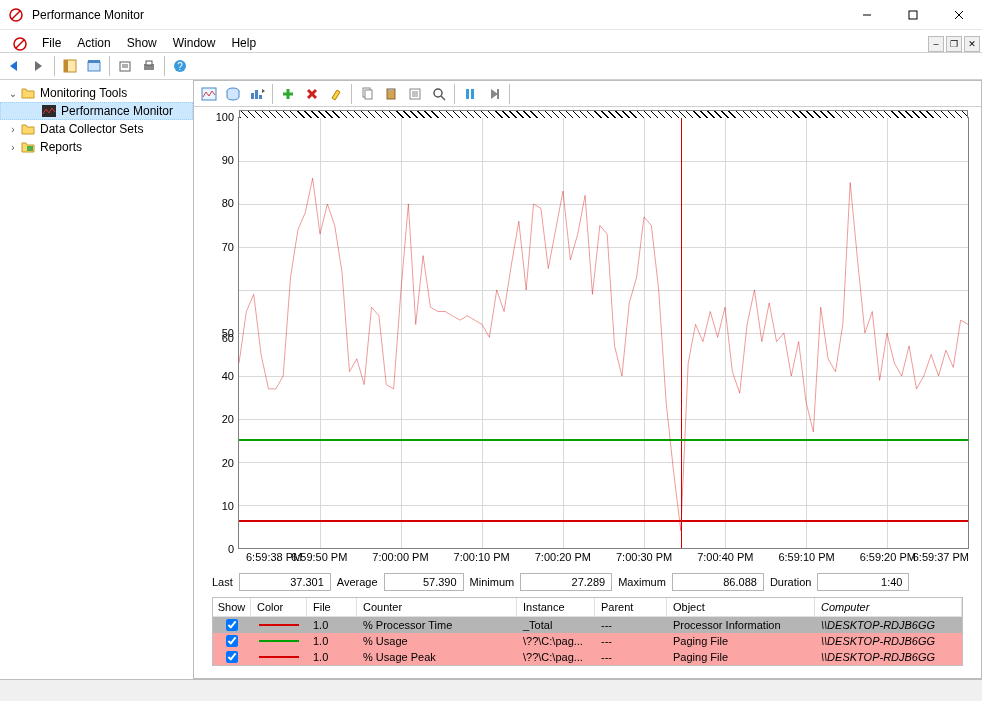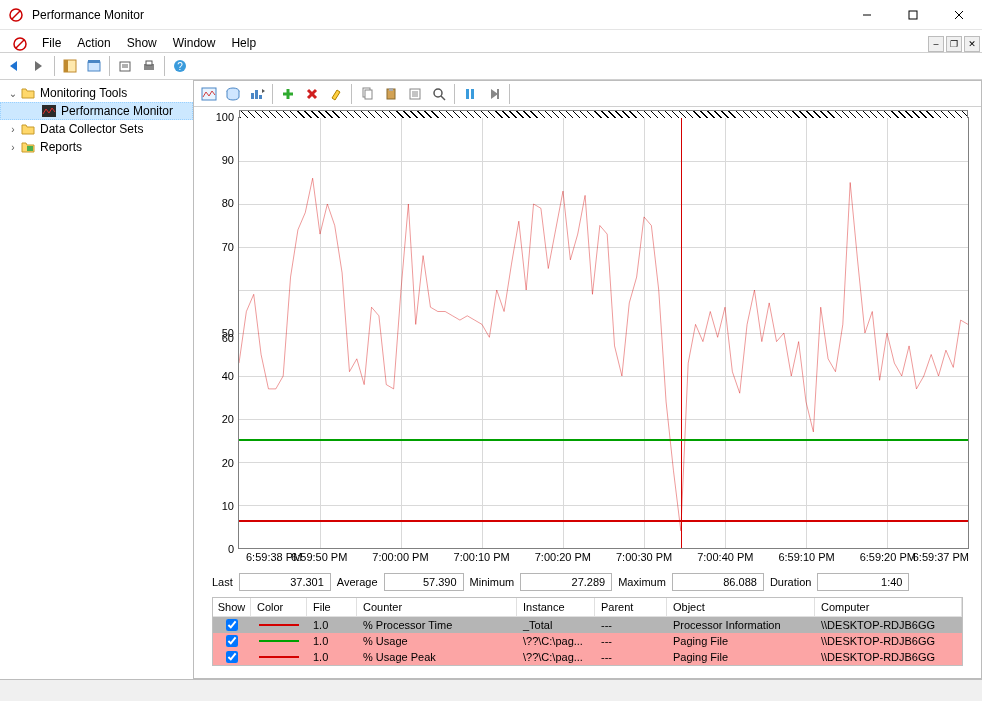--- a/index.html
+++ b/index.html
@@ -103,21 +103,21 @@
   .ctable .crow { display:flex; align-items:center; height:16px; font-size:11px;}
   .ctable .crow.selected { background:#b5b5b5; }
   .ctable .ccell { padding:0 6px; overflow:hidden; text-overflow:ellipsis; white-space:nowrap;}
   .ctable .ccell.chk { width:38px; display:flex; justify-content:center;}
   .ctable .ccell.color { width:56px; display:flex; align-items:center;}
   .ctable .ccell.scale { width:50px;}
   .ctable .ccell.counter { width:160px;}
   .ctable .ccell.instance { width:78px;}
   .ctable .ccell.parent { width:72px;}
   .ctable .ccell.object { width:148px;}
-  .ctable .ccell.computer { flex:1;}
+  .ctable .ccell.computer { flex:1;font-style:italic;}
   .colorline { width:40px; height:0; border-top:2px solid; margin:0 auto;}
   input[type=checkbox]{ width:12px; height:12px; margin:0;}
 
   
   .statusbar { height:22px; border-top:1px solid #bcbcbc; background:#f0f0f0;}
 
   
   .svgicon { display:block; }
 </style>
 </head>

